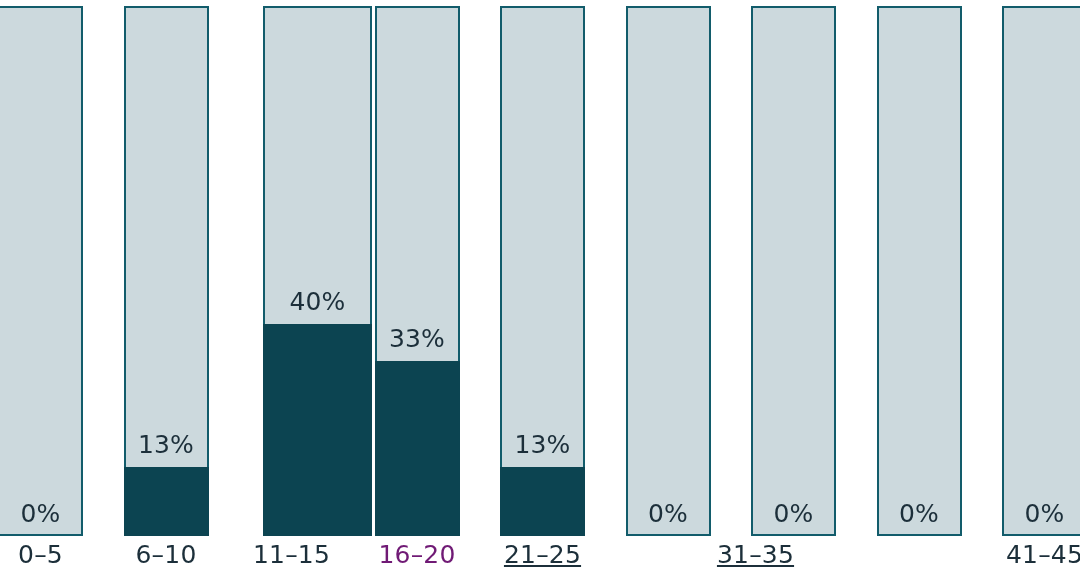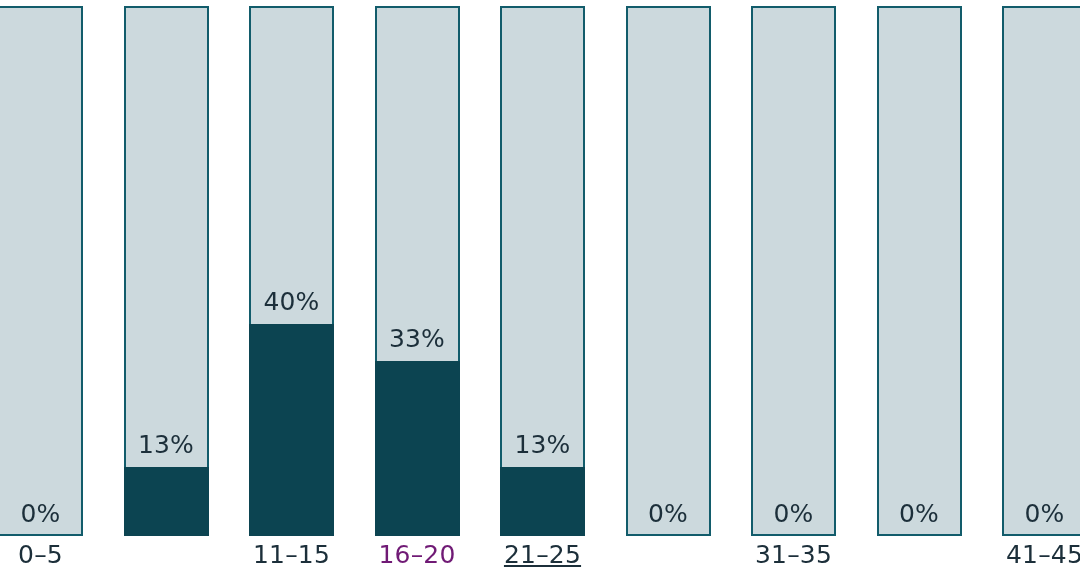--- a/index.html
+++ b/index.html
@@ -84,21 +84,21 @@
   <div id="plot-area">
       <div class="bar-slot" style="left: -2px; width: 85px;">
         <div class="bar-track" style="background: rgb(204, 217, 221); border-color: rgb(18, 92, 107);"></div>
         <div class="bar-value" style="color: rgb(28, 47, 58); bottom: 10px;">0%</div>
       </div>
       <div class="bar-slot" style="left: 123.5px; width: 85px;">
         <div class="bar-track" style="background: rgb(204, 217, 221); border-color: rgb(18, 92, 107);"></div>
         <div class="bar-fill" style="height: 69px; background: rgb(12, 68, 81);"></div>
         <div class="bar-value" style="color: rgb(28, 47, 58); bottom: 79px;">13%</div>
       </div>
-      <div class="bar-slot" style="left: 249px; width: 85px;">
+      <div class="bar-slot" style="left: 263px; width: 85px; padding-left: 24px;">
         <div class="bar-track" style="background: rgb(204, 217, 221); border-color: rgb(18, 92, 107);"></div>
         <div class="bar-fill" style="height: 212px; background: rgb(12, 68, 81);"></div>
         <div class="bar-value" style="color: rgb(28, 47, 58); bottom: 222px;">40%</div>
       </div>
       <div class="bar-slot" style="left: 374.5px; width: 85px; text-decoration: underline;">
         <div class="bar-track" style="background: rgb(204, 217, 221); border-color: rgb(18, 92, 107);"></div>
         <div class="bar-fill" style="height: 175px; background: rgb(12, 68, 81);"></div>
         <div class="bar-value" style="color: rgb(28, 47, 58); bottom: 185px;">33%</div>
       </div>
       <div class="bar-slot" style="left: 500px; width: 85px;">
@@ -119,20 +119,21 @@
         <div class="bar-value" style="color: rgb(28, 47, 58); bottom: 10px;">0%</div>
       </div>
       <div class="bar-slot" style="left: 1002px; width: 85px;">
         <div class="bar-track" style="background: rgb(204, 217, 221); border-color: rgb(18, 92, 107);"></div>
         <div class="bar-value" style="color: rgb(28, 47, 58); bottom: 10px;">0%</div>
       </div>
     </div>
 
   <div id="axis-labels">
       <div class="axis-label" style="left: -2px; width: 85px; color: rgb(28, 47, 58);">0–5</div>
+      <div class="axis-label" style="left: 123.5px; width: 85px; color: rgb(28, 47, 58);">6–10</div>
       <div class="axis-label" style="left: 249px; width: 85px; color: rgb(28, 47, 58); text-align: center;">11–15</div>
       <div class="axis-label" style="left: 374.5px; width: 85px; color: #701a75;">16–20</div>
       <div class="axis-label" style="left: 500px; width: 85px; color: rgb(28, 47, 58); text-decoration: underline;">21–25</div>
-      <div class="axis-label" style="left: 751px; width: 85px; color: rgb(28, 47, 58);">31–35</div>
+      <div class="axis-label" style="left: 713px; width: 85px; color: rgb(28, 47, 58); text-decoration: underline;">31–35</div>
       <div class="axis-label" style="left: 1002px; width: 85px; color: rgb(28, 47, 58);">41–45</div>
     </div>
 
 </div>
 
 </body></html>

